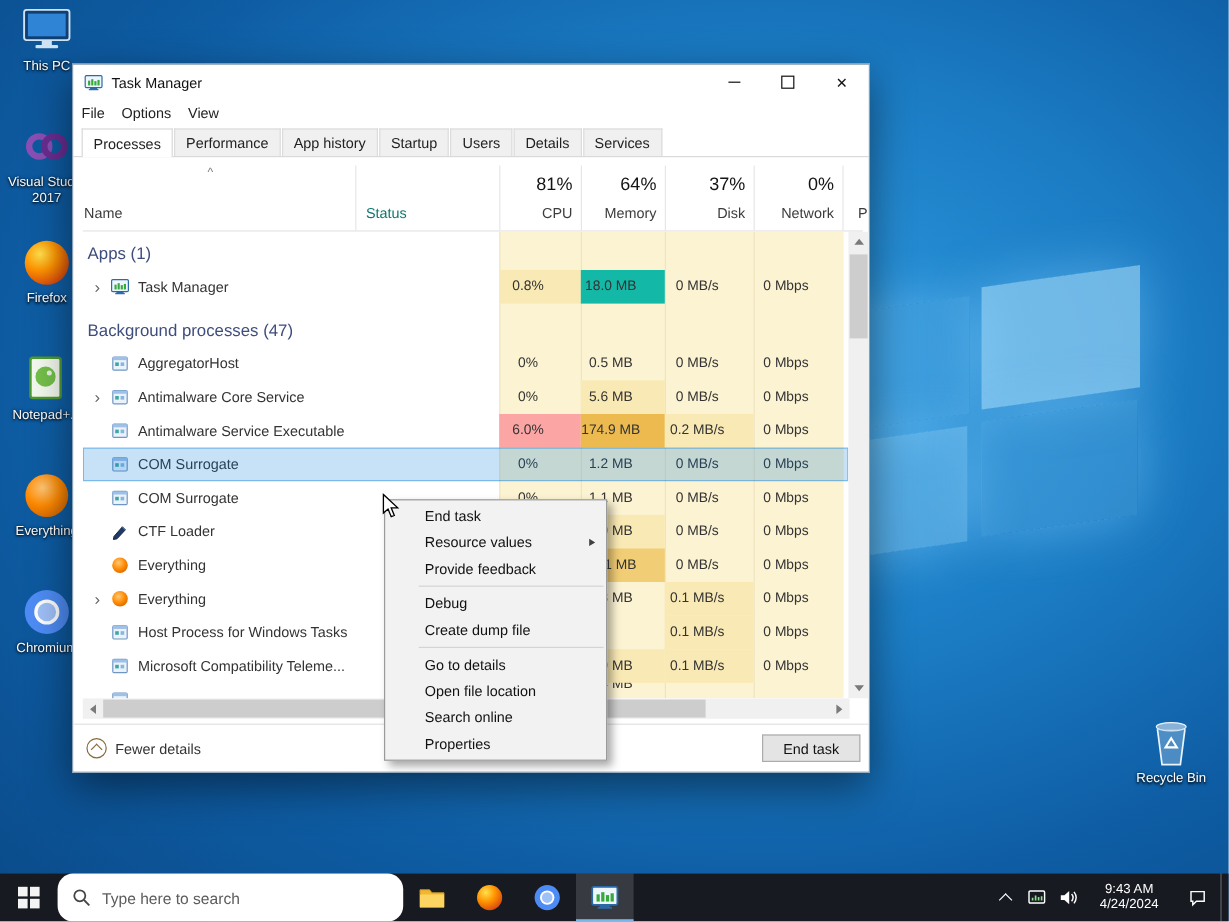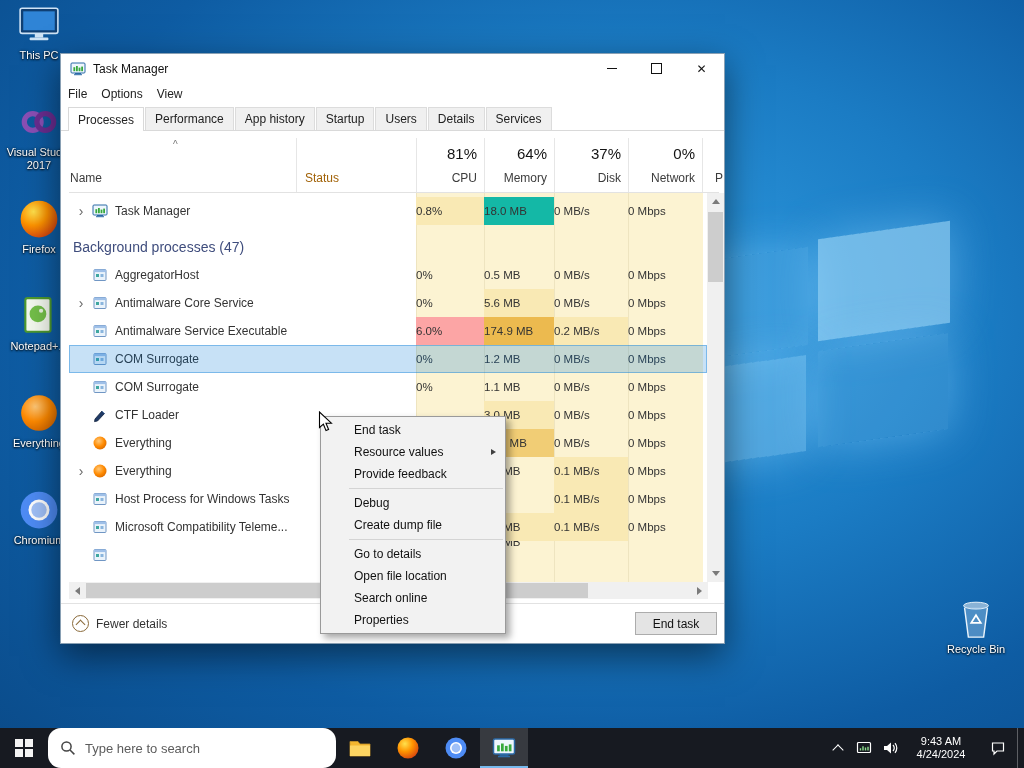--- a/index.html
+++ b/index.html
@@ -54,21 +54,21 @@
   .band{position:absolute;top:0;bottom:0;border-left:1px solid rgba(120,100,40,.10);}
   .prow,.group-header{height:28px;position:relative;}
   .spacer{height:8px;position:relative;}
   .gh-label{position:absolute;left:4px;line-height:28px;font-size:14px;color:#3f4d7d;}
   .c-name{position:absolute;left:0;top:0;bottom:0;width:227px;overflow:hidden;}
   .chev{position:absolute;left:5px;top:0;width:14px;line-height:28px;text-align:center;color:#666;font-size:14px;}
   .picon{position:absolute;left:23px;top:6px;width:16px;height:16px;}
   .picon svg{width:100%;height:100%;}
   .pname{position:absolute;left:46px;line-height:28px;font-size:12px;color:#333;white-space:nowrap;}
   .c-status{position:absolute;left:227px;width:120px;top:0;bottom:0;}
-  .c-val{position:absolute;top:0;bottom:0;text-align:left;padding-right:20px;line-height:28px;font-size:11.5px;color:#333;box-sizing:border-box;}
+  .c-val{position:absolute;top:0;bottom:0;text-align:center;padding-right:20px;line-height:28px;font-size:11.5px;color:#333;box-sizing:border-box;}
   .c-cpu{left:347px;width:68px;}
   .c-memory{left:415px;width:70px;}
   .c-disk{left:485px;width:74px;}
   .c-network{left:559px;width:74px;}
   .prow.selected::after{content:"";position:absolute;left:0;right:0;top:0;bottom:0;
     background:rgba(0,120,215,.22);border:1px solid rgba(0,120,215,.38);box-sizing:border-box;pointer-events:none;}
 
   .vscroll{width:17px;background:#f0f0f0;position:relative;flex:0 0 auto;}
   .vs-btn{position:absolute;left:0;width:17px;height:17px;display:flex;align-items:center;justify-content:center;}
   .vs-up{top:0;} .vs-down{bottom:0;}
@@ -259,21 +259,21 @@
         <div class="tab">Services</div>
       </div>
     <div class="header-gap"></div>
 
     <div class="thead">
       <div class="hcell first" style="left:0;width:227px;">
         <span class="sort">^</span>
         <span class="h-label-bl" style="left:1px;">Name</span>
       </div>
       <div class="hcell" style="left:227px;width:120px;">
-        <span class="h-label-bl" style="color:#a16207;">Status</span>
+        <span class="h-label-bl" style="color:#0f766e;">Status</span>
       </div>
       <div class="hcell" style="left:347px;width:68px;">
         <span class="h-pct">81%</span>
         <span class="h-sub">CPU</span>
       </div>
       <div class="hcell" style="left:415px;width:70px;">
         <span class="h-pct">64%</span>
         <span class="h-sub">Memory</span>
       </div>
       <div class="hcell" style="left:485px;width:74px;text-decoration:underline;">
@@ -288,20 +288,23 @@
         <span class="h-label-bl" style="left:12px;">P</span>
       </div>
     </div>
 
     <div class="tbody-wrap">
       <div class="tm-body" id="tm-body">
           <div class="band" style="left: 347px; width: 68px; background: rgb(252, 243, 210);"></div>
           <div class="band" style="left: 415px; width: 70px; background: rgb(252, 243, 210);"></div>
           <div class="band" style="left: 485px; width: 74px; background: rgb(252, 243, 210);"></div>
           <div class="band" style="left: 559px; width: 74px; background: rgb(252, 243, 210);"></div>
+          <div class="group-header">
+            <span class="gh-label">Apps (1)</span>
+          </div>
           <div class="prow">
             <div class="c-name">
               <span class="chev">›</span>
               <span class="picon"><svg viewBox="0 0 16 16">
                   <rect x="1" y="2" width="14" height="10" rx="1" fill="#eef6fd" stroke="#2b6aa6"></rect>
                   <rect x="3.4" y="6.2" width="1.8" height="4" fill="#37a93c"></rect>
                   <rect x="6" y="5" width="1.8" height="5.2" fill="#37a93c"></rect>
                   <rect x="8.6" y="6.6" width="1.8" height="3.6" fill="#37a93c"></rect>
                   <rect x="11.2" y="5.6" width="1.8" height="4.6" fill="#37a93c"></rect>
                   <rect x="5" y="12" width="6" height="1.2" fill="#2b6aa6"></rect>

